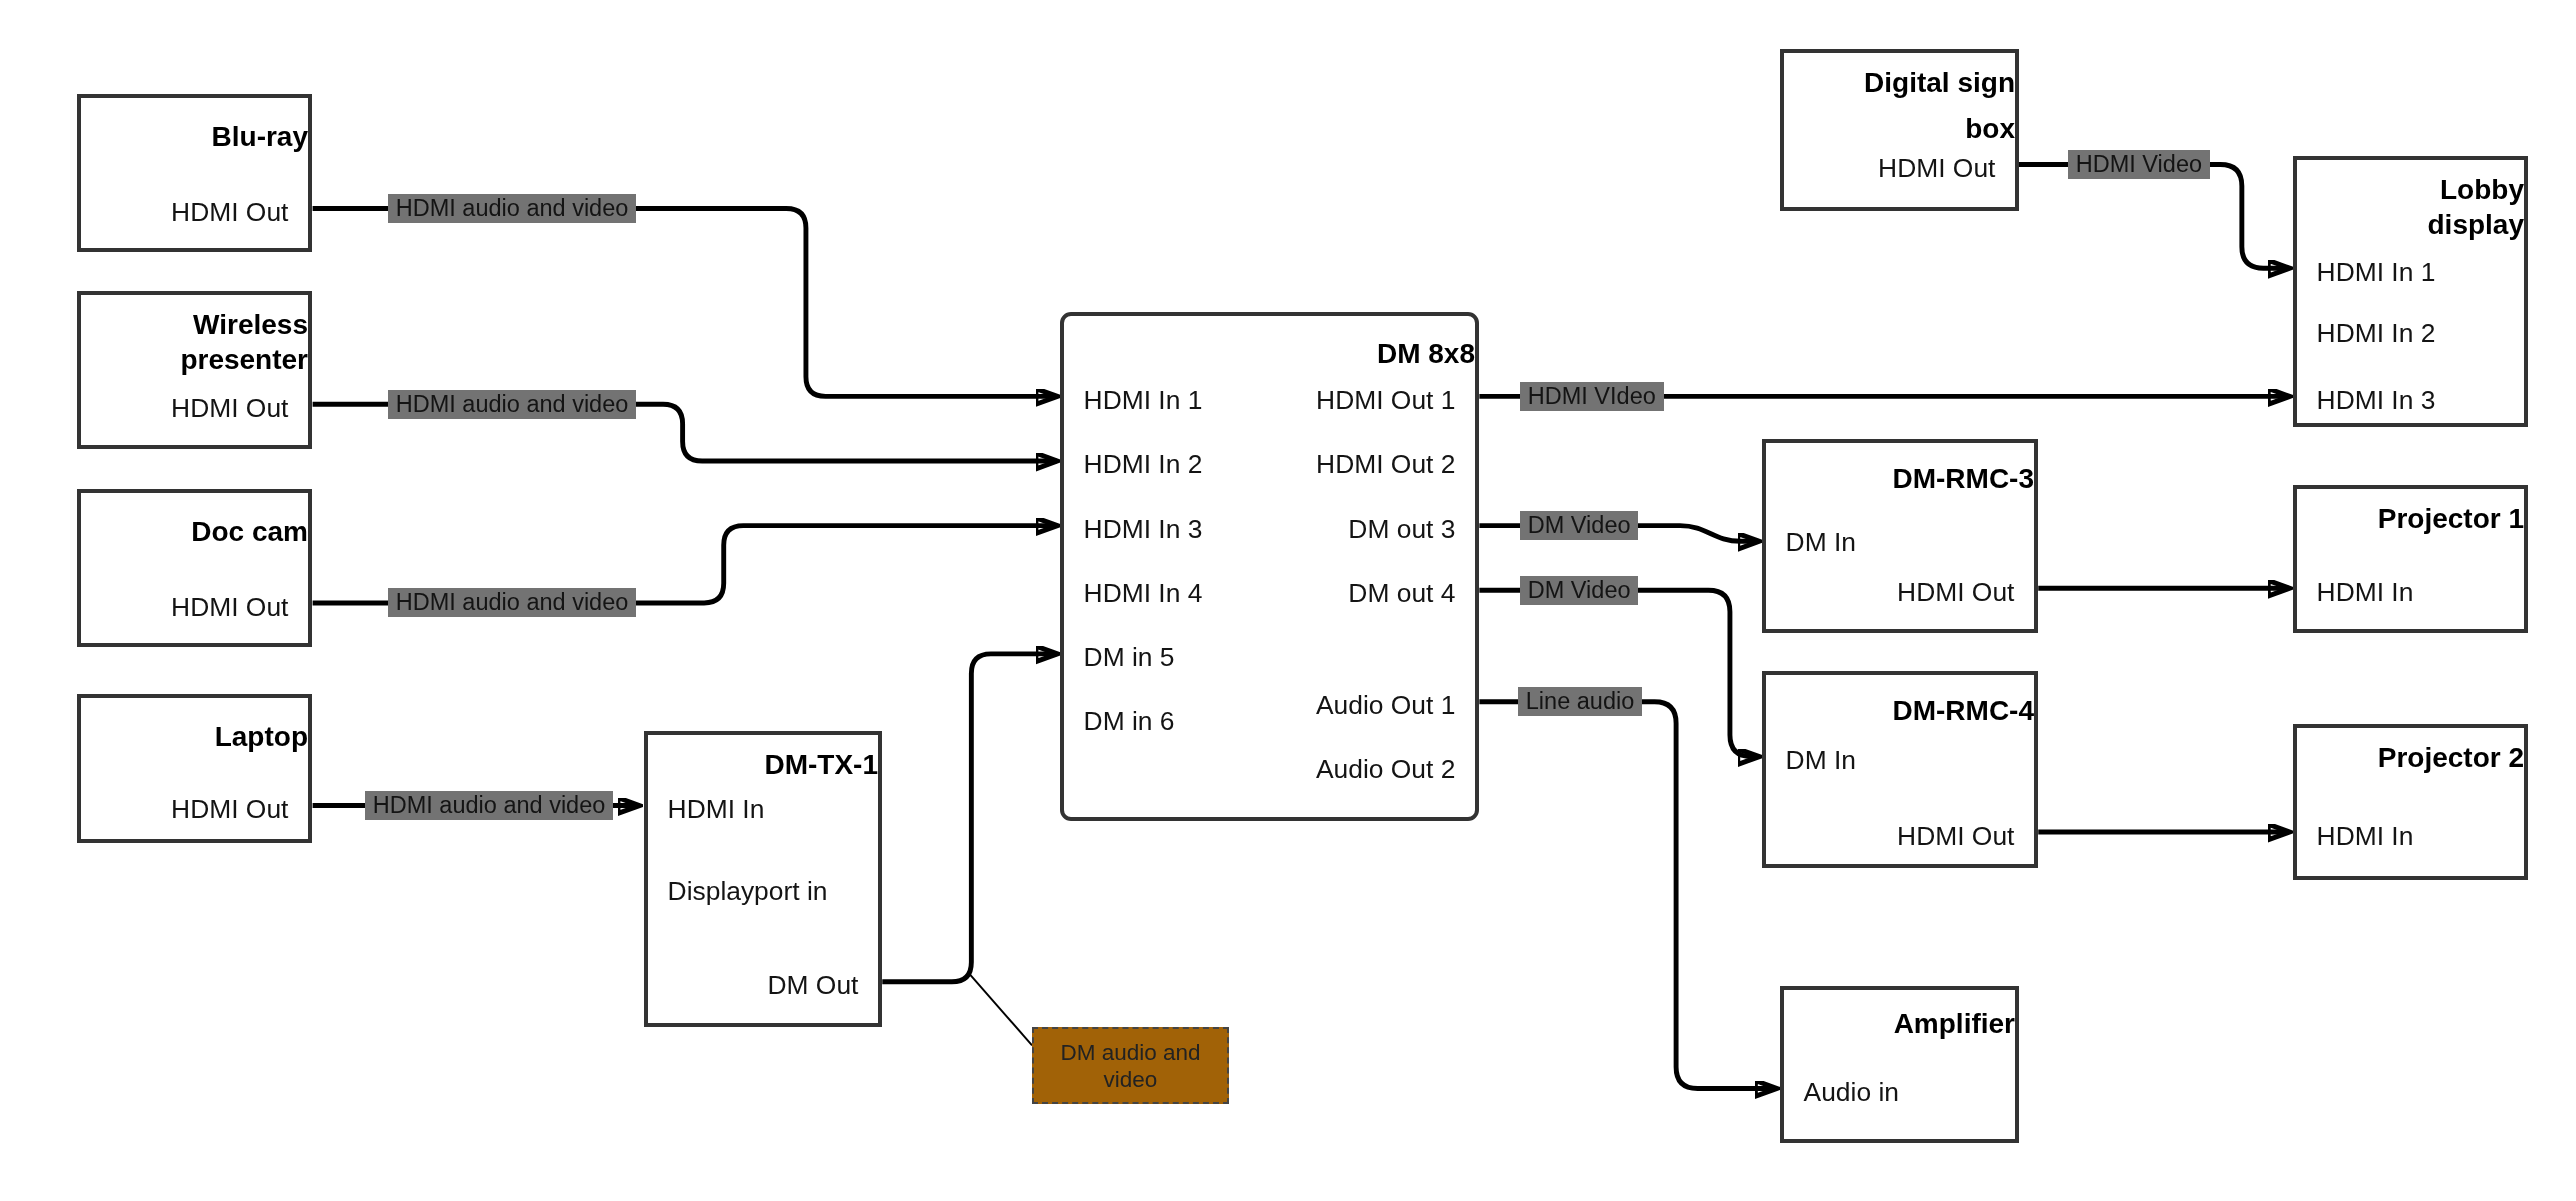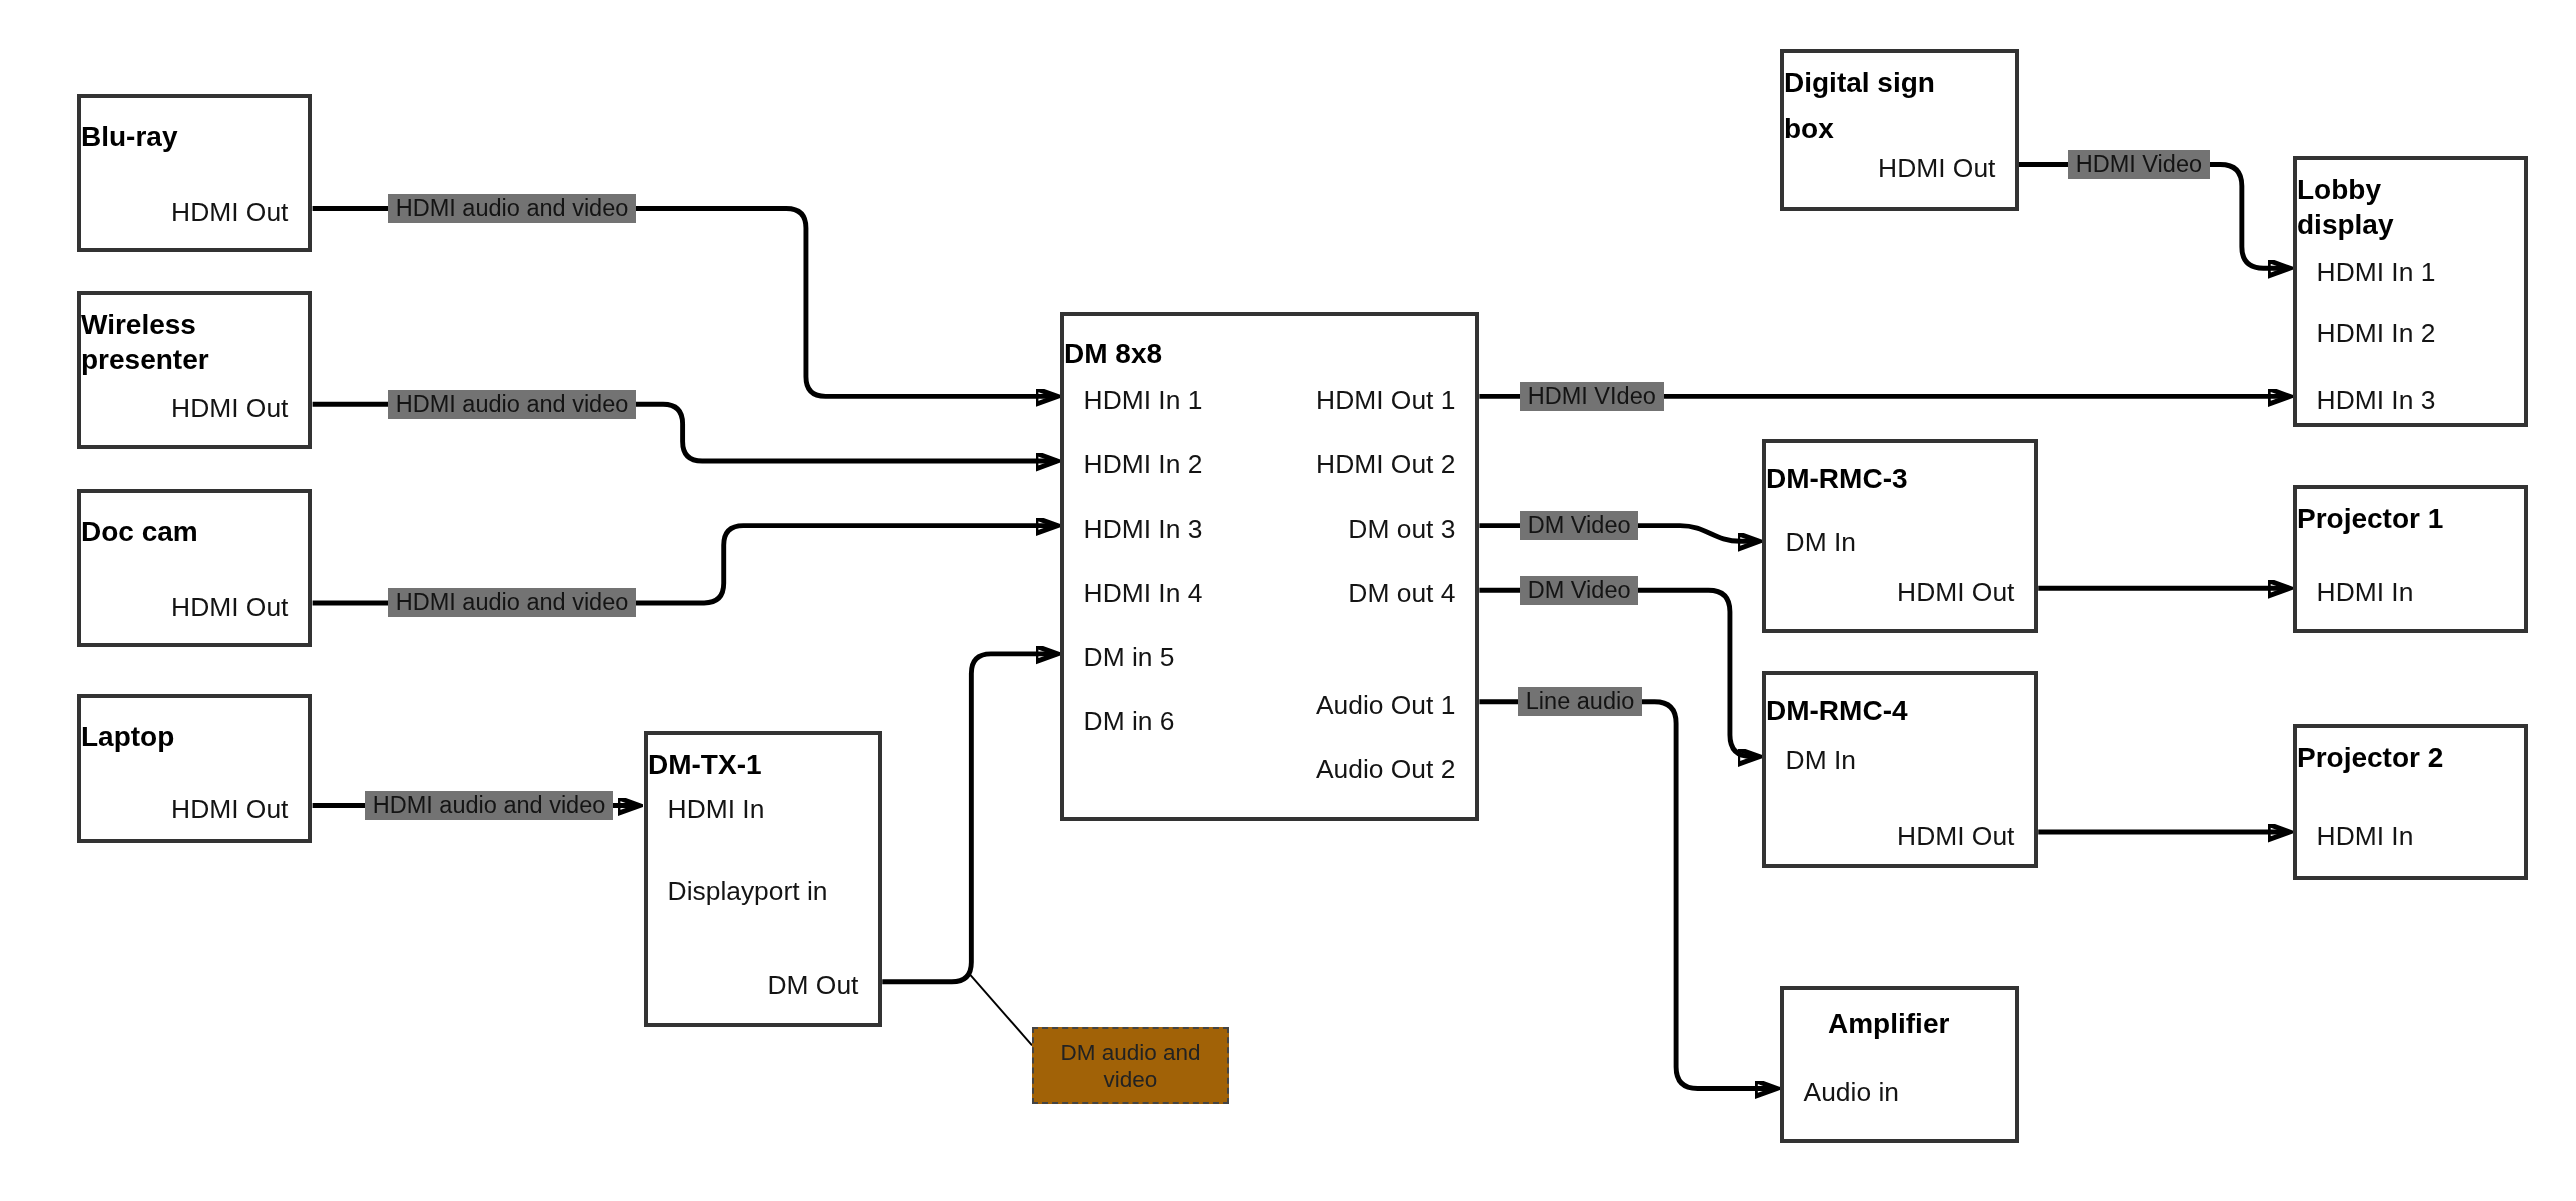--- a/index.html
+++ b/index.html
@@ -31,21 +31,21 @@
   .node {
     position: absolute;
     border: 4.9px solid #333333;
     background: #ffffff;
     box-sizing: border-box;
   }
   .node .title {
     font-weight: bold;
     font-size: 28px;
     line-height: 35px;
-    text-align: left;
+    text-align: right;
     color: #000000;
     margin-top: 13.7px;
     white-space: nowrap;
   }
   .node .title.t2 { margin-top: 0; }
   .port {
     position: absolute;
     font-size: 26.4px;
     line-height: 29px;
     color: #141414;
@@ -61,21 +61,21 @@
     background: #737373;
     padding: 0 7.8px;
     white-space: nowrap;
   }
   
   #bluray   { left:77px;   top:94px;   width:235px; height:158px; }
   #wireless { left:77px;   top:291px;  width:235px; height:158px; }
   #doccam   { left:77px;   top:489px;  width:235px; height:158px; }
   #laptop   { left:77px;   top:694px;  width:235px; height:149px; }
   #dmtx1    { left:644px;  top:731px;  width:238px; height:296px; }
-  #dm8x8    { left:1060px; top:312px;  width:419px; height:509px; }
+  #dm8x8    { left:1060px; top:312px;  width:419px; height:509px;border-radius:11px; }
   #digital  { left:1780px; top:49px;   width:239px; height:162px; }
   #lobby    { left:2293px; top:156px;  width:235px; height:271px; }
   #rmc3     { left:1762px; top:439px;  width:276px; height:194px; }
   #proj1    { left:2293px; top:485px;  width:235px; height:148px; }
   #rmc4     { left:1762px; top:671px;  width:276px; height:197px; }
   #proj2    { left:2293px; top:724px;  width:235px; height:156px; }
   #amp      { left:1780px; top:986px; width:239px; height:157px; }
   #bluray .title, #doccam .title, #laptop .title { margin-top: 21px; }
   #dm8x8 .title  { margin-top: 19.6px; }
   #rmc3 .title, #rmc4 .title { margin-top: 17.6px; }

